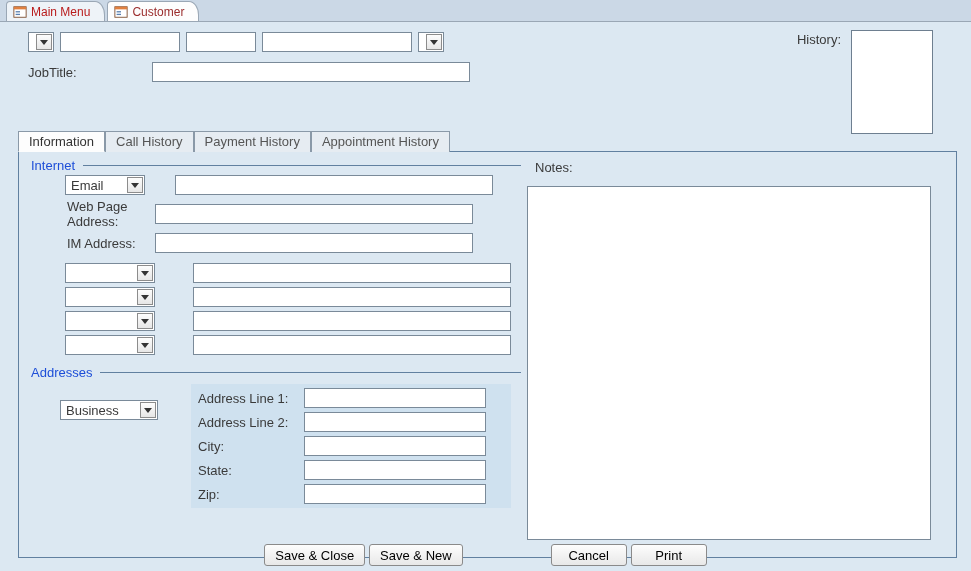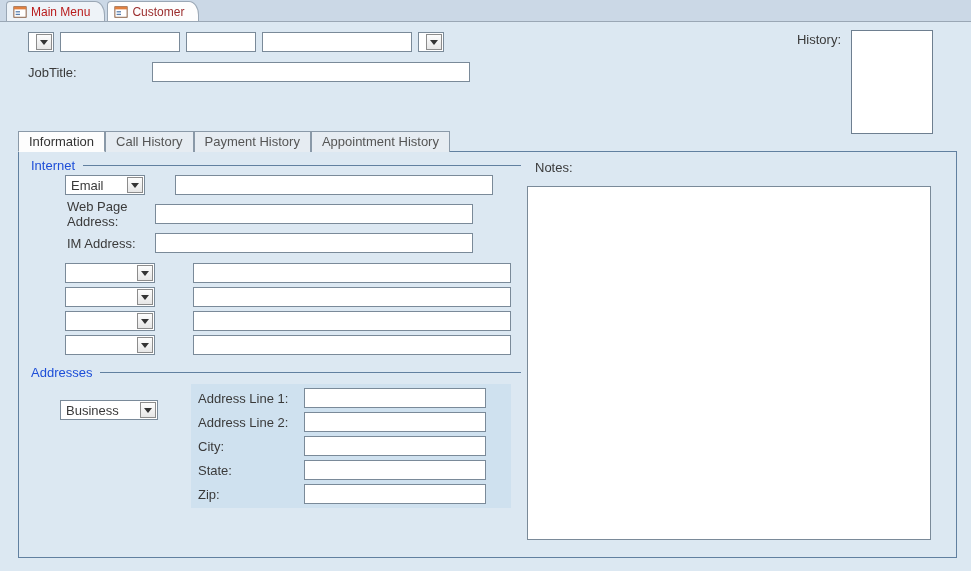--- a/index.html
+++ b/index.html
@@ -382,14 +382,21 @@
           </div>
         </div>
       </div>
 
       <span class="notes-label">Notes:</span>
       <textarea class="notes-box" style=""></textarea>
 
     </div>
   </div>
 
+  <div class="btnrow">
+    <button class="btn">Save &amp; Close</button>
+    <button class="btn">Save &amp; New</button>
+    <span class="gap"></span>
+    <button class="btn">Cancel</button>
+    <button class="btn">Print</button>
+  </div>
 
 </div>
 
 </body></html>

